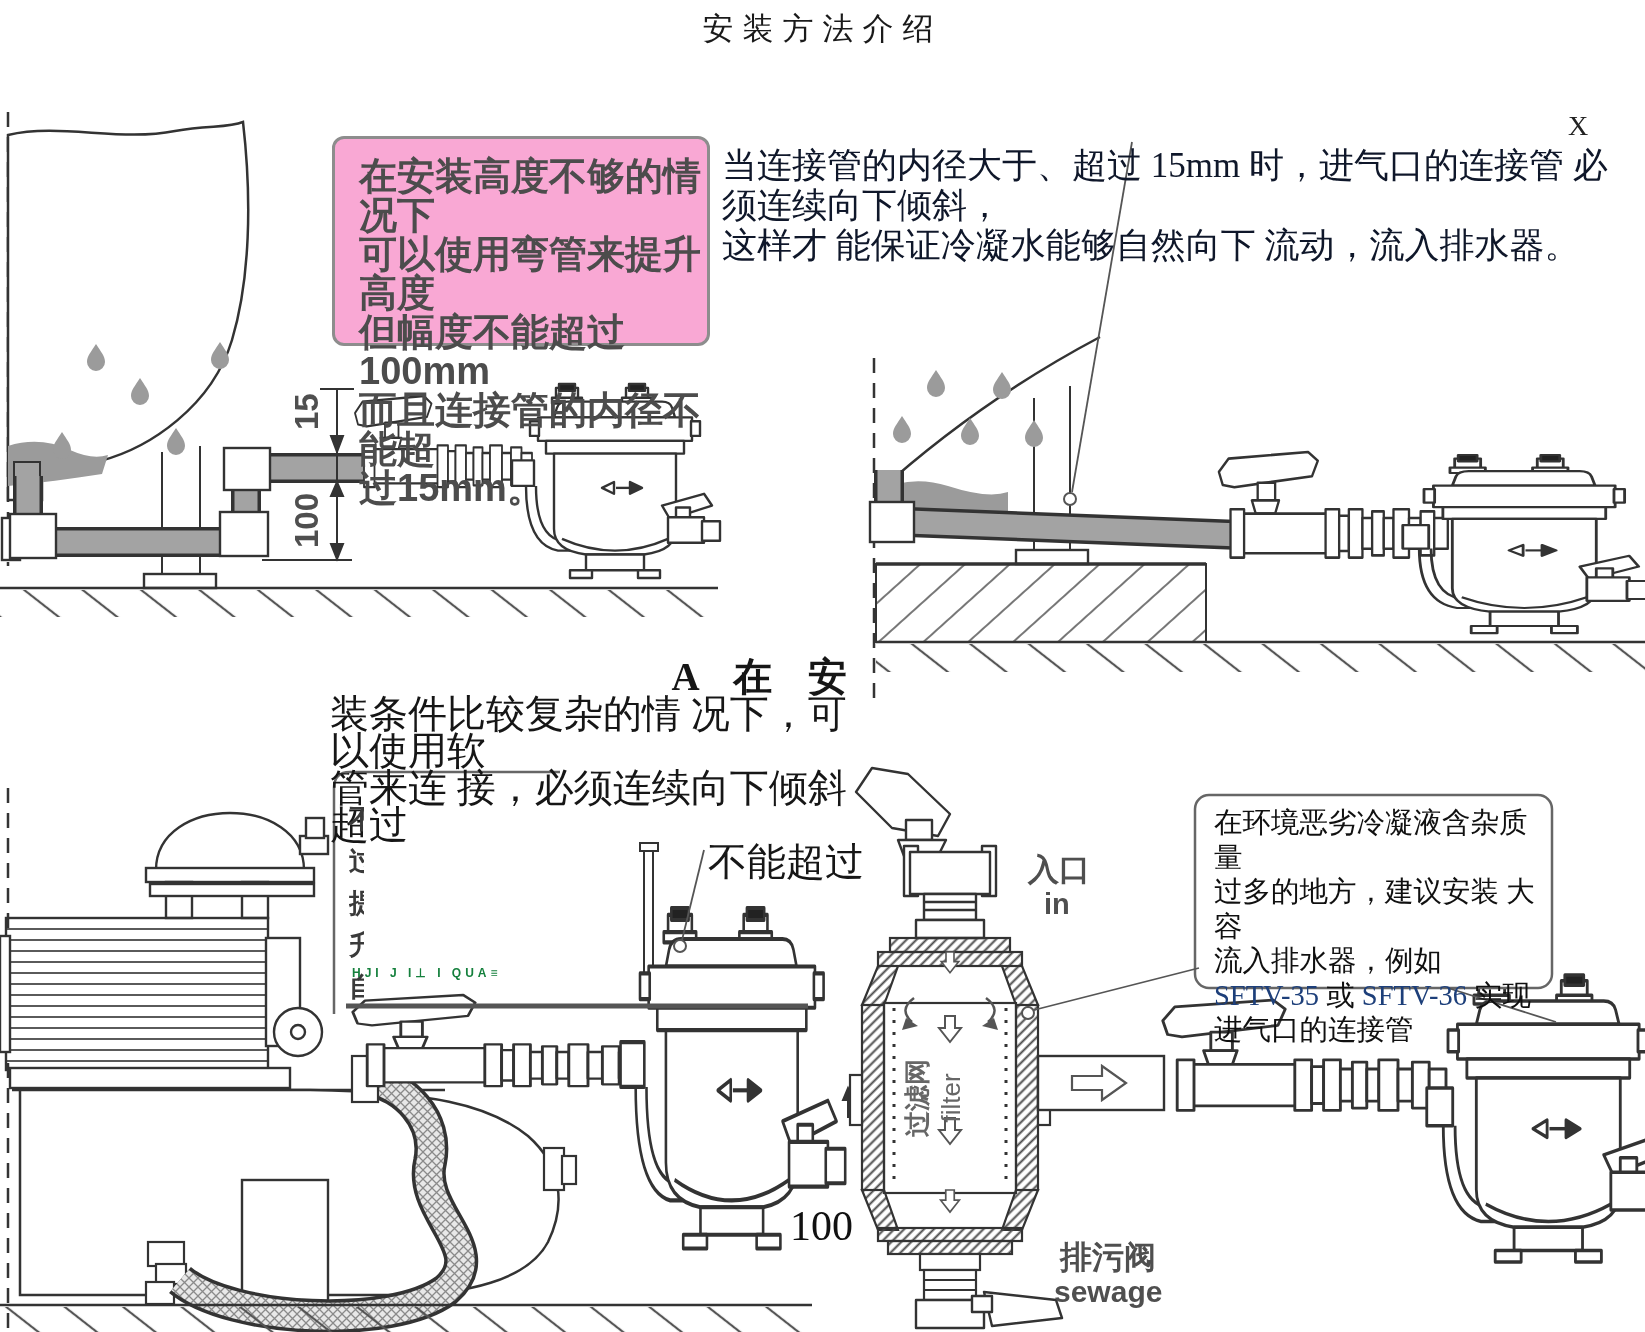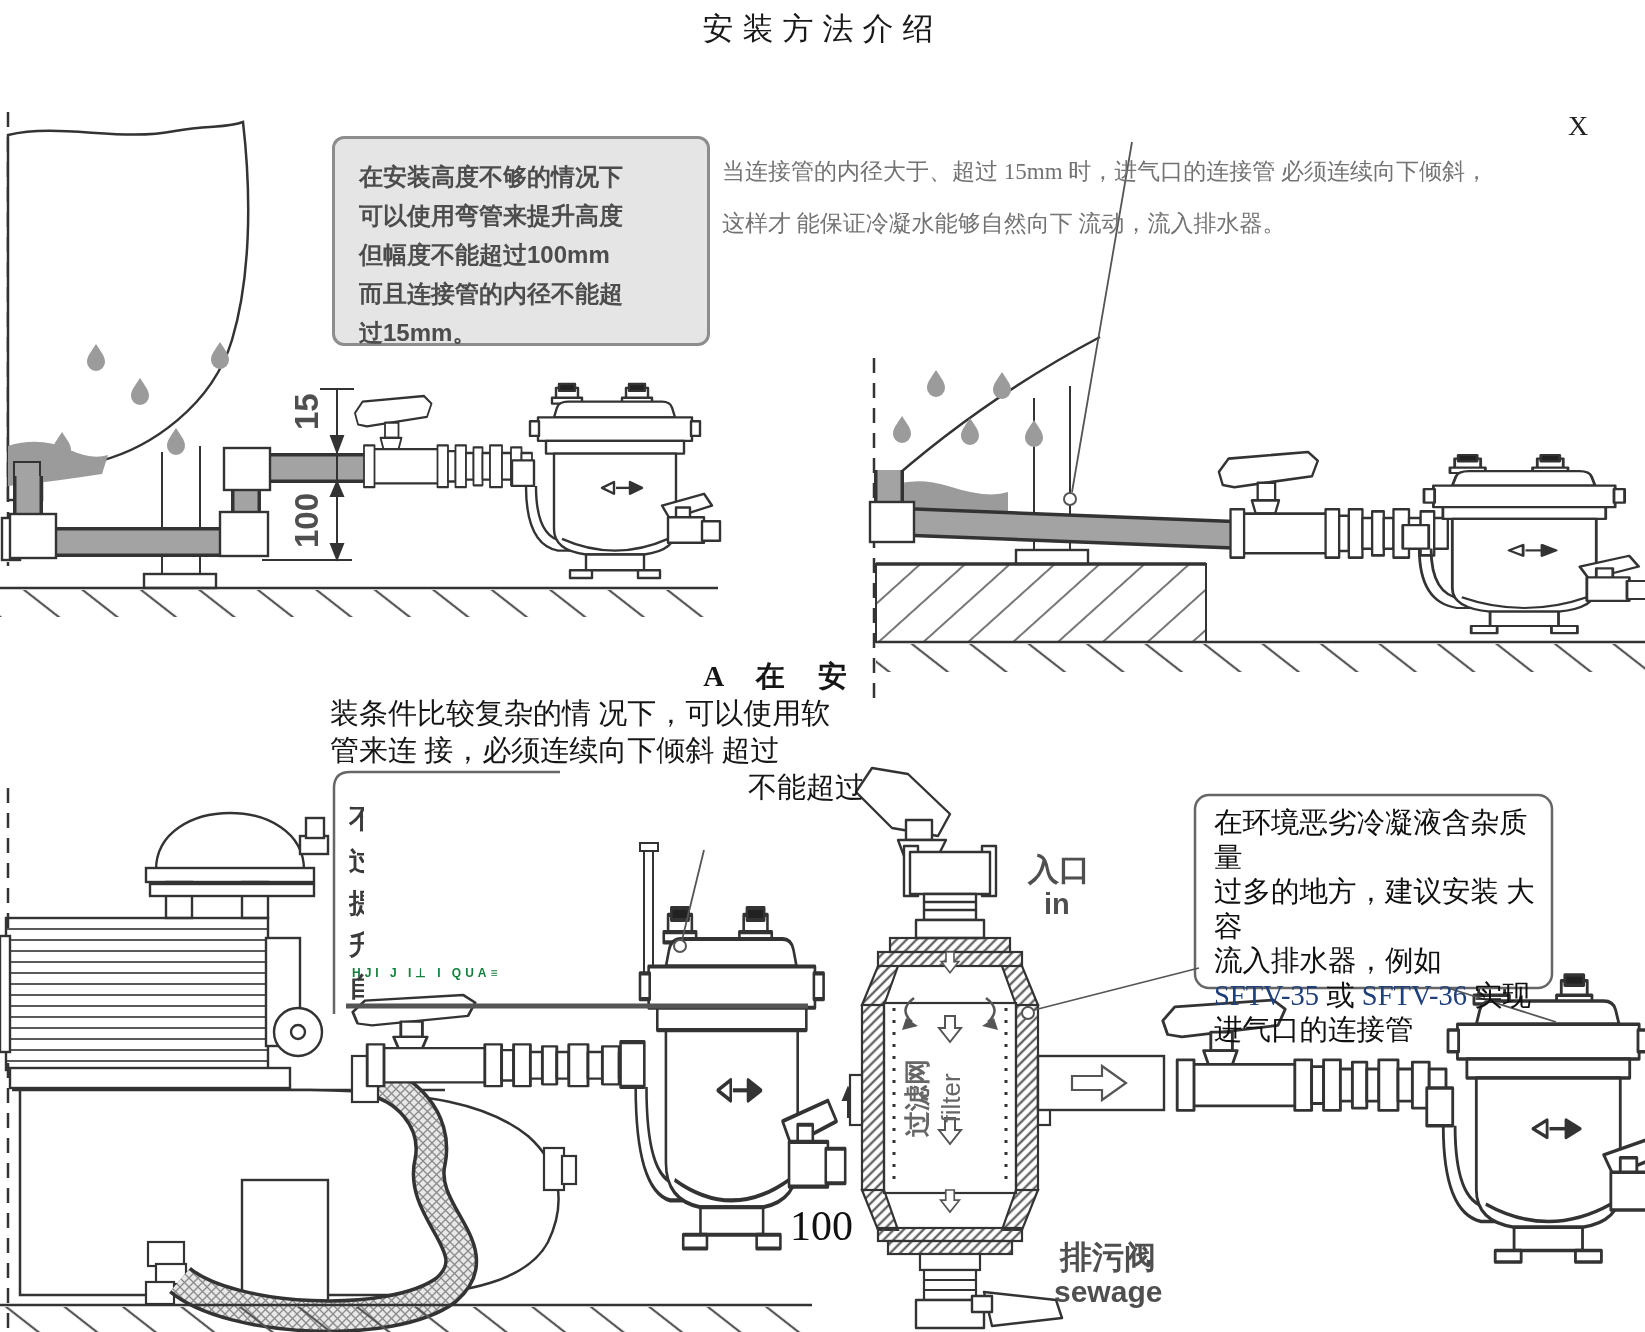--- a/index.html
+++ b/index.html
@@ -4,24 +4,24 @@
 <style>
   html,body{margin:0;padding:0;}
   body{width:1645px;height:1332px;position:relative;background:#fff;
        font-family:"Liberation Sans",sans-serif;color:#222;overflow:hidden;}
   .abs{position:absolute;}
   .serif{font-family:"Liberation Serif",serif;}
   #art{position:absolute;left:0;top:0;z-index:1;}
   .txt{z-index:2;}
   #title{left:0;top:8px;width:100%;text-align:center;font-size:31px;letter-spacing:9px;color:#1a1a1a;}
   #callout1{left:332px;top:136px;width:348px;height:186px;border:3px solid #8d8d8d;border-radius:12px;
-            padding:18px 0 0 24px;font-weight:bold;font-size:24px;line-height:39px;color:#4c4c4c;background:#e5e5e5;}
-  #para2{left:722px;top:146px;width:920px;font-size:23px;line-height:52px;color:#737373;}
+            padding:18px 0 0 24px;font-weight:bold;font-size:38px;line-height:39px;color:#4c4c4c;background:#f9a8d4;}
+  #para2{left:722px;top:146px;width:920px;font-size:35px;line-height:40px;color:#0f172a;}
   #xmark{left:1568px;top:110px;font-size:28px;color:#222;}
-  #note3{left:330px;top:658px;width:534px;font-size:29px;line-height:37px;color:#161616;}
+  #note3{left:330px;top:658px;width:534px;font-size:39px;line-height:37px;color:#161616;}
   #note3 .r{text-align:right;}
   #note3 .l1{letter-spacing:13px;padding-right:4px;font-weight:bold;}
   #garbv{left:349px;top:798px;width:15px;height:212px;overflow:hidden;font-size:27px;line-height:42px;
          word-break:break-all;color:#3a3a3a;font-weight:bold;}
   #garbh{left:352px;top:966px;width:198px;height:30px;overflow:hidden;font-size:12px;font-weight:bold;
          letter-spacing:4px;color:#15803d;}
   #callout4txt{left:1214px;top:806px;width:332px;font-size:28.5px;line-height:34.5px;color:#101010;}
   .model{color:#1d3f7a;}
   text{font-family:"Liberation Sans",sans-serif;}
   .dimtxt{font-weight:bold;fill:#4f4f4f;font-size:33px;}

